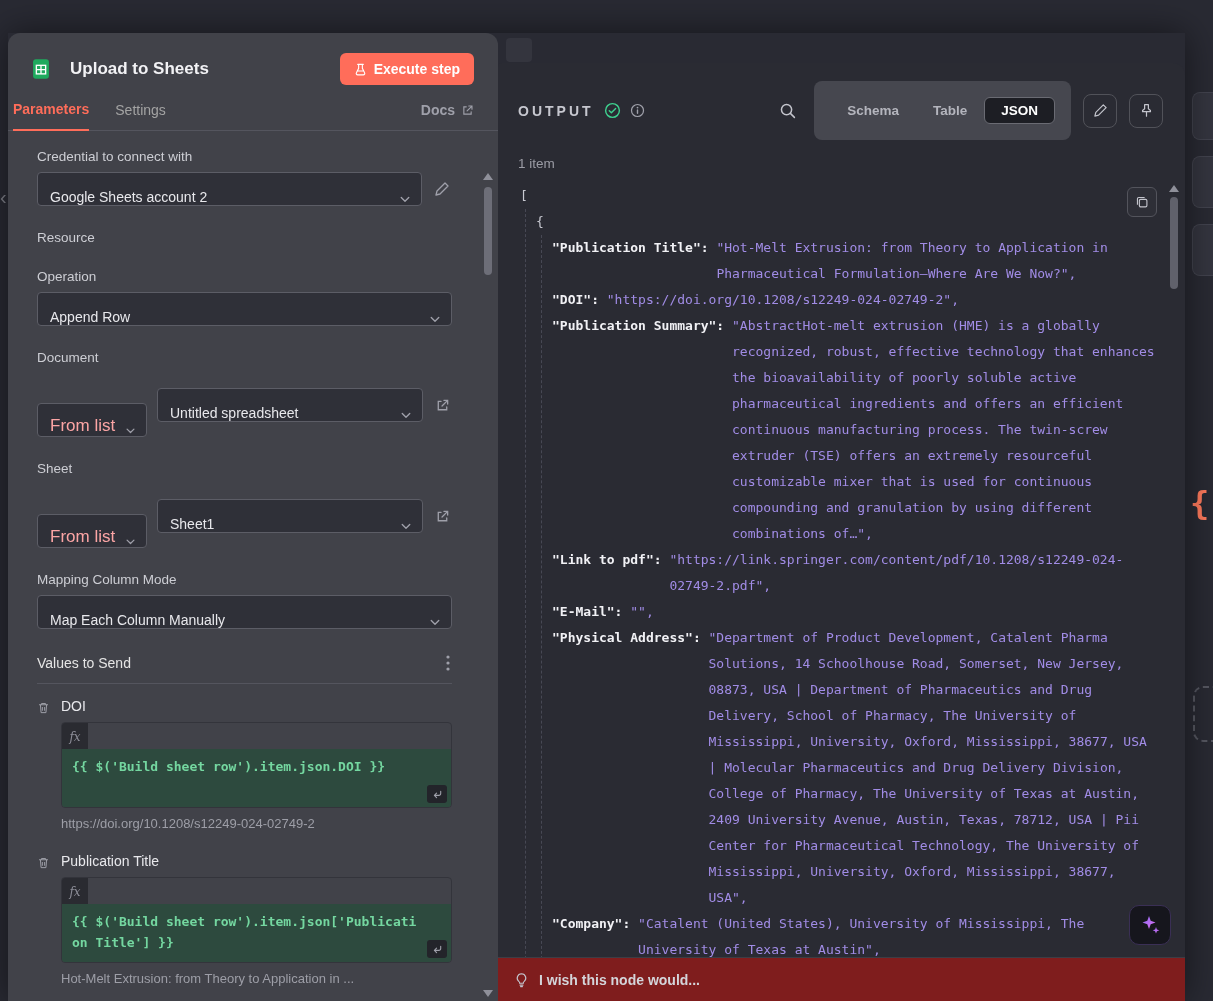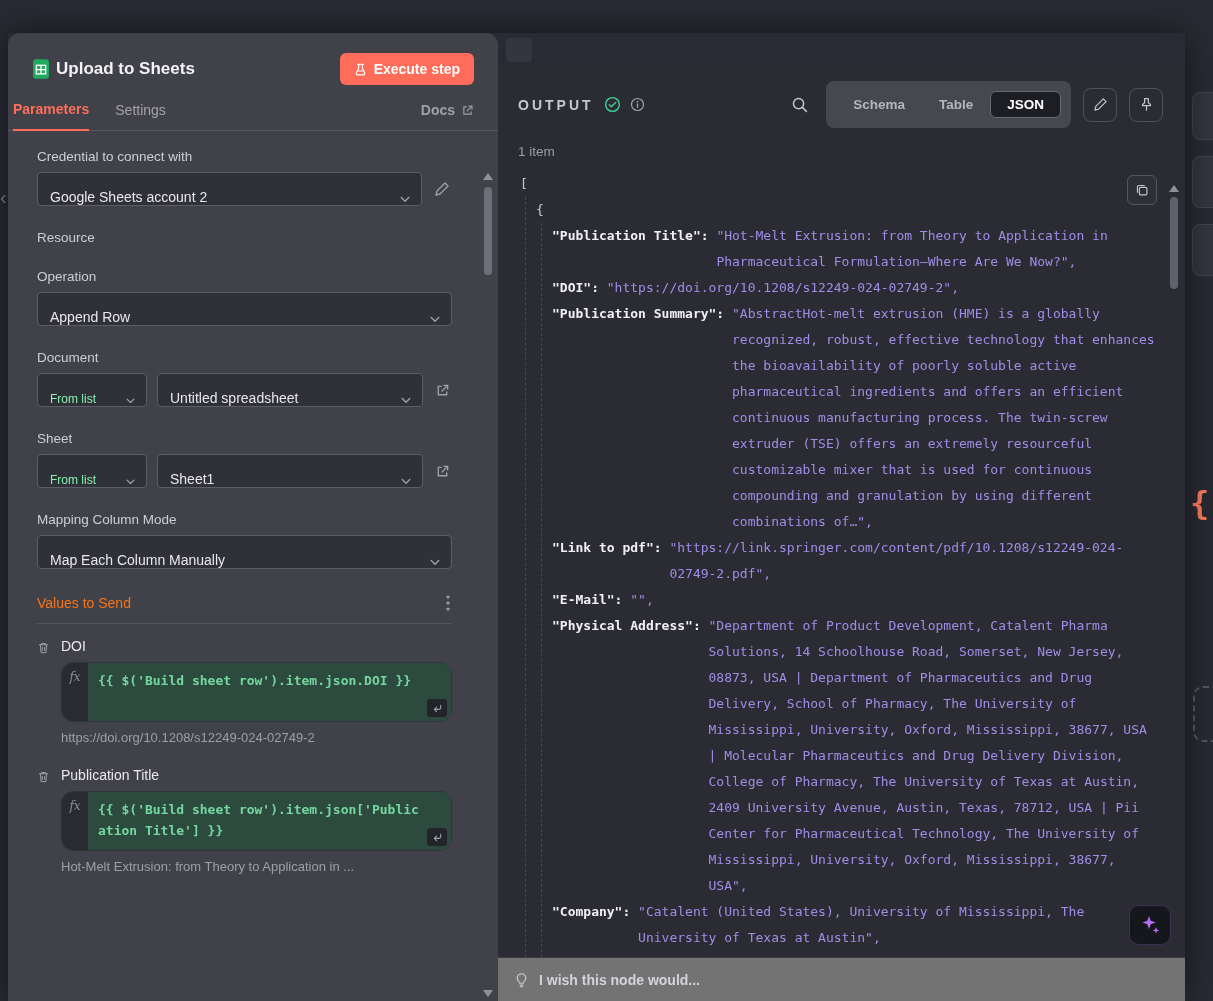--- a/index.html
+++ b/index.html
@@ -14,86 +14,86 @@
   .canvas-dashed { position: absolute; left: 1193px; top: 686px; width: 34px; height: 56px; border: 2px dashed #565761; border-radius: 10px; }
   .canvas-chevron { position: absolute; left: 0px; top: 186px; color: #7f808a; font-size: 20px; }
   .canvas-chip { position: absolute; left: 506px; top: 38px; width: 26px; height: 24px; background: #34353e; border-radius: 4px; }
 
   
   .ndv { position: absolute; left: 8px; top: 33px; width: 1177px; bottom: 0; display: flex; box-shadow: 0 0 34px rgba(0,0,0,.5); }
 
   
   .left-panel { width: 490px; background: #414249; border-radius: 12px 12px 0 0; position: relative; display: flex; flex-direction: column; overflow: hidden; }
   .lp-header { padding: 20px 24px 0 22px; }
-  .lp-title-row { display: flex; align-items: center; gap: 4px; }
+  .lp-title-row { display: flex; align-items: center; gap: 18px; }
   .lp-title { font-size: 17px; font-weight: 700; color: #f2f2f5; flex: 1; }
   .execute-btn { display: flex; align-items: center; gap: 7px; background: #ff6d5a; color: #fff; border: none; border-radius: 6px; padding: 8px 14px; font-size: 14px; font-weight: 600; font-family: inherit; cursor: pointer; }
   .tabs { display: flex; align-items: flex-end; gap: 26px; padding: 0 24px 0 5px; margin-top: 16px; border-bottom: 1px solid #54555e; }
   .tab { font-size: 14px; padding-bottom: 12px; color: #a3a3a3; cursor: pointer; background: none; border: none; font-family: inherit; }
   .tab.active { color: #ff6d5a; border-bottom: 2px solid #ff6d5a; margin-bottom: -1px; font-weight: 600; }
   .docs-link { margin-left: auto; display: flex; align-items: center; gap: 6px; color: #9fa0aa; font-size: 14px; font-weight: 600; padding-bottom: 12px; cursor: pointer; }
 
   .lp-body { flex: 1; overflow: hidden; padding: 18px 46px 0 29px; }
   .field { margin-bottom: 24px; }
   .field-label { font-size: 13.5px; color: #cdced4; margin-bottom: 8px; }
   .select { height: 34px; background: #2f3038; border: 1px solid #5c5d66; border-radius: 4px; display: flex; align-items: flex-end; padding: 0 10px 0 12px; font-size: 14px; color: #e8e8ec; cursor: pointer; }
   .select .sel-text { flex: 1; white-space: nowrap; overflow: hidden; text-overflow: ellipsis; }
   .select .chev { color: #9fa0aa; margin-left: 8px; display: flex; }
   .row { display: flex; align-items: center; gap: 10px; }
   .row .select { flex: 1; }
-  .row .select.mode { flex: 0 0 110px; color: #86efac; font-size: 12px; }
+  .row .select.mode { flex: 0 0 110px; color: #fca5a5; font-size: 17px; margin-top: 30px; }
   .icon-btn { background: none; border: none; color: #9fa0aa; display: flex; align-items: center; cursor: pointer; padding: 2px; }
 
   .values-header { display: flex; align-items: center; justify-content: space-between; margin-top: 4px; margin-bottom: 10px; }
-  .values-label { font-size: 14px; color: #f97316; font-weight: 500; }
+  .values-label { font-size: 14px; color: #e5e5e5; font-weight: 500; }
   .values-divider { border: none; border-top: 1px solid #54555e; margin-bottom: 14px; }
 
   .value-item { position: relative; padding-left: 24px; }
   .value-item .trash { position: absolute; left: -2px; top: 1px; }
   .value-name { font-size: 14px; color: #e8e8ec; margin-bottom: 8px; }
-  .expr { display: flex; border-radius: 12px; overflow: hidden; margin-bottom: 8px; border: 1px solid #33343b; }
+  .expr { display: flex; border-radius: 4px; overflow: hidden; margin-bottom: 8px; border: 1px solid #33343b; flex-direction: column; }
   .expr-gutter { width: 26px; background: #2a2b31; color: #8d8e98; font-family: "DejaVu Serif", serif; font-style: italic; font-size: 12px; padding-top: 7px; text-align: center; flex: 0 0 26px; }
   .expr-body { flex: 1; position: relative; background: #2d4a3e; min-height: 58px; }
   .expr-text { display: block; padding: 8px 30px 8px 10px; font-family: "DejaVu Sans Mono", monospace; font-size: 13px; line-height: 1.6; color: #74d7a0; word-break: break-all; white-space: pre-wrap; font-weight: bold; }
   .expr-open { position: absolute; right: 4px; bottom: 4px; width: 20px; height: 18px; background: #23242a; border: none; border-radius: 3px; color: #9fa0aa; display: flex; align-items: center; justify-content: center; cursor: pointer; }
   .value-result { font-size: 13px; color: #9d9ea7; margin-bottom: 22px; white-space: nowrap; overflow: hidden; text-overflow: ellipsis; }
 
   
   .lp-scroll { position: absolute; right: 4px; top: 140px; bottom: 4px; width: 12px; }
   .tri-up { width: 0; height: 0; border-left: 5px solid transparent; border-right: 5px solid transparent; border-bottom: 7px solid #8f909a; margin: 0 auto; cursor: pointer; }
   .tri-down { width: 0; height: 0; border-left: 5px solid transparent; border-right: 5px solid transparent; border-top: 7px solid #8f909a; margin: 0 auto; position: absolute; bottom: 0; left: 1px; cursor: pointer; }
   .lp-thumb { position: absolute; top: 14px; left: 2px; width: 8px; height: 88px; background: #6d6e78; border-radius: 4px; cursor: pointer; }
 
   
   .right-panel { flex: 1; margin-top: 30px; background: #2a2b33; border-radius: 4px 12px 0 0; position: relative; display: flex; flex-direction: column; overflow: hidden; }
   .op-header { display: flex; align-items: center; padding: 18px 22px 12px 20px; }
   .op-title { font-size: 14px; font-weight: 700; letter-spacing: 3px; color: #c6c7cf; }
   .op-status { display: flex; align-items: center; margin-left: 10px; }
   .op-info { display: flex; align-items: center; margin-left: 9px; color: #9fa0aa; }
   .op-right { margin-left: auto; display: flex; align-items: center; }
   .search-btn { margin-right: 16px; color: #c3c4cc; }
-  .segmented { display: flex; background: #46474f; border-radius: 8px; padding: 10px; justify-content: space-between; }
+  .segmented { display: flex; background: #46474f; border-radius: 8px; padding: 16px; justify-content: space-between; }
   .segment { border: 1px solid transparent; background: none; color: #b4b5bd; font-family: inherit; font-size: 13.5px; font-weight: 600; padding: 5px 16px; border-radius: 6px; cursor: pointer; }
   .segment.active { background: #1d1e24; color: #ffffff; border-color: #6a6b73; }
   .sq-btn { width: 34px; height: 34px; border: 1px solid #515259; border-radius: 8px; background: none; color: #c3c4cc; display: flex; align-items: center; justify-content: center; margin-left: 12px; cursor: pointer; }
 
   .items-count { padding: 4px 20px 10px 20px; font-size: 13.5px; color: #9b9ca5; }
 
   .json-area { flex: 1; overflow: hidden; position: relative; padding: 2px 30px 0 22px; font-family: "DejaVu Sans Mono", monospace; font-size: 13px; line-height: 26px; color: #c8c9d1; }
   .json-bracket { color: #c8c9d1; }
   .json-level { margin-left: 5px; border-left: 1px dashed #474854; padding-left: 10px; }
   .json-entry { display: flex; align-items: flex-start; }
   .jk { white-space: pre; font-weight: bold; color: #f1f1f5; flex: 0 0 auto; }
   .jv { color: #a18ce6; min-width: 0; white-space: pre-wrap; word-break: break-word; }
   .copy-btn { position: absolute; top: 6px; right: 28px; width: 30px; height: 30px; background: #2e2f37; border: 1px solid #53545c; border-radius: 6px; color: #c3c4cc; display: flex; align-items: center; justify-content: center; cursor: pointer; }
 
   .op-scroll { position: absolute; right: 6px; top: 122px; bottom: 52px; width: 10px; }
   .op-thumb { position: absolute; top: 12px; left: 1px; width: 8px; height: 92px; background: #60616b; border-radius: 4px; cursor: pointer; }
 
-  .wish-bar { height: 44px; border-top: 1px solid #3c3d45; background: #737373; display: flex; align-items: center; gap: 10px; padding: 0 16px; cursor: text; }
+  .wish-bar { height: 44px; border-top: 1px solid #3c3d45; background: #7f1d1d; display: flex; align-items: center; gap: 10px; padding: 0 16px; cursor: text; }
   .wish-text { font-size: 14px; font-weight: 600; color: #d4d5da; }
   .bulb { color: #c3c4cc; display: flex; }
 
   .sparkle-btn { position: absolute; right: 14px; bottom: 56px; width: 42px; height: 40px; background: #16161d; border: 1px solid #3a2f55; border-radius: 10px; display: flex; align-items: center; justify-content: center; cursor: pointer; }
 
   svg { display: block; }
 </style>
 </head>
 <body>
 

